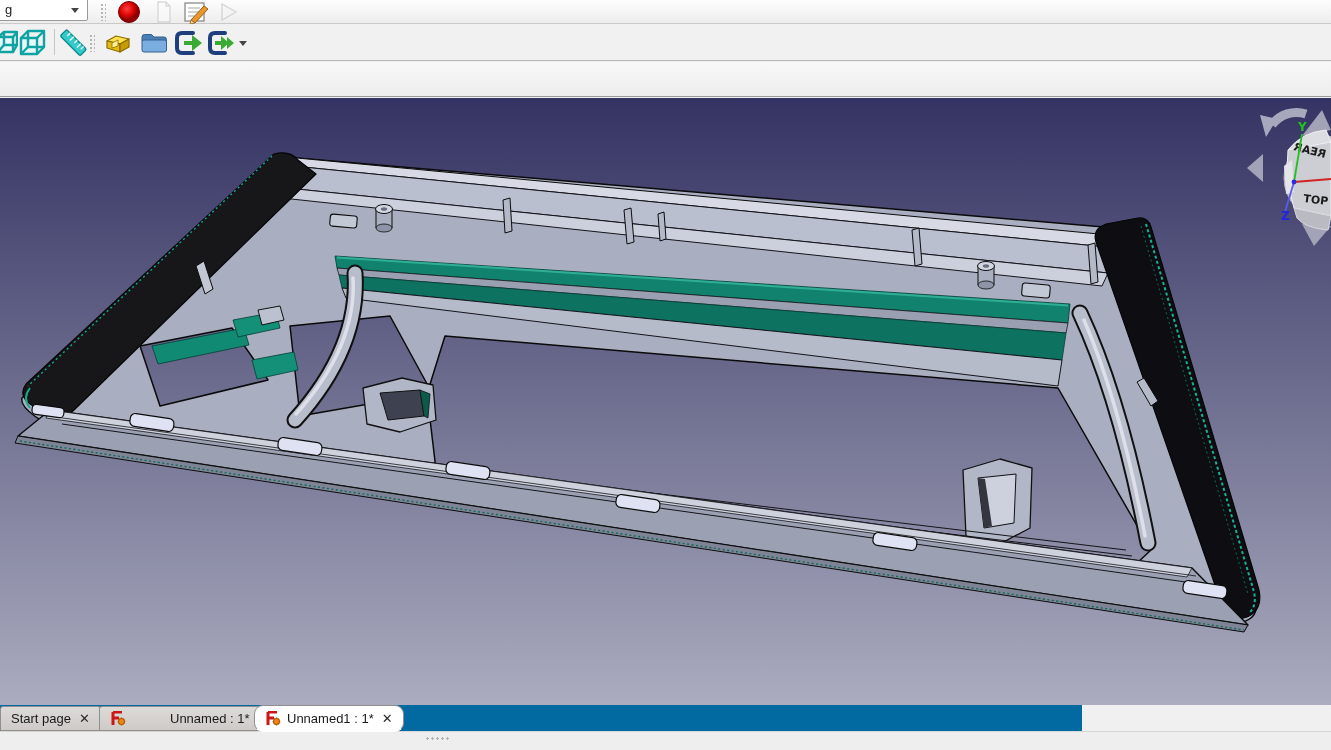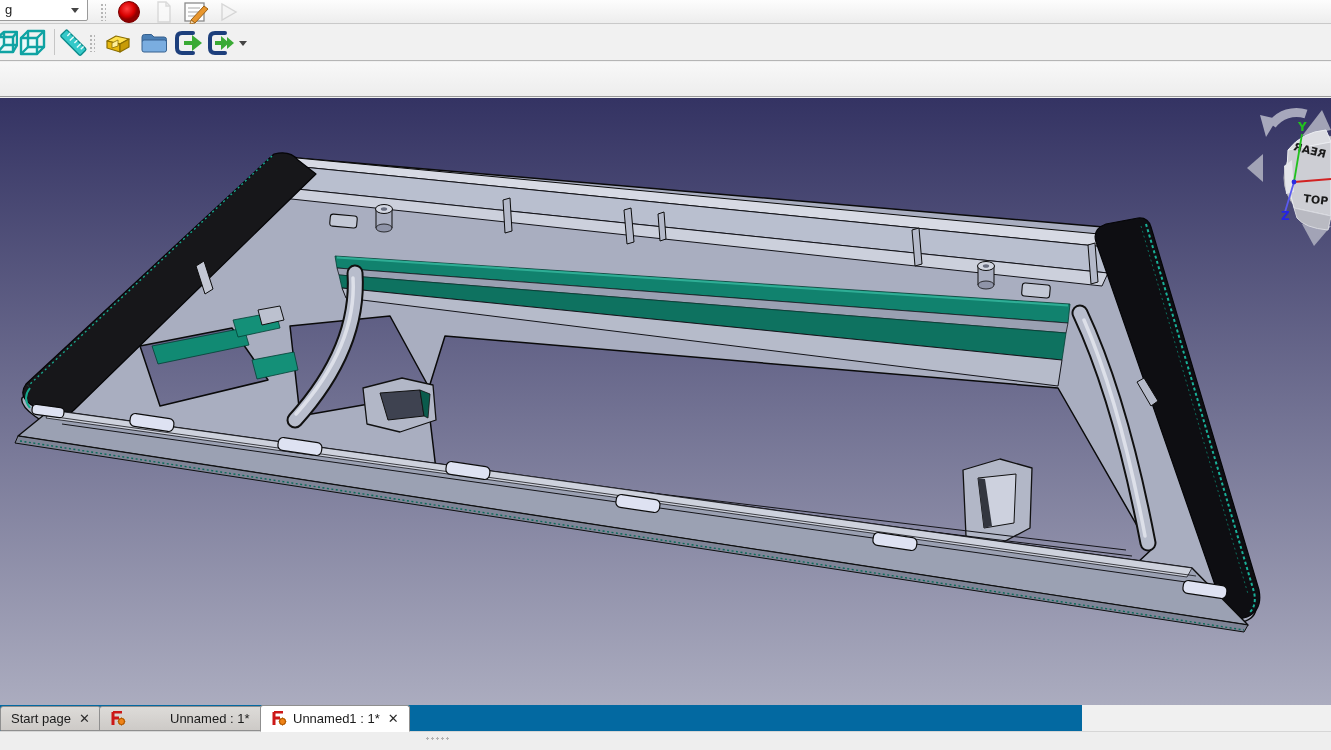--- a/index.html
+++ b/index.html
@@ -299,21 +299,21 @@
     </div>
     <div class="doc-tab" style="left:99px;gap:44px;">
       <svg width="16" height="16" viewBox="0 0 16 16">
         <path d="M3,1 h9 M3,1 v13 M3,7 h6" stroke="#cc1717" stroke-width="3" fill="none"></path>
         <circle cx="11.5" cy="10.5" r="3.2" fill="#f08418" stroke="#b35a00" stroke-width="1"></circle>
         <path d="M11.5,6.6 v1.4 M11.5,13 v1.4 M7.8,10.5 h1.4 M13.8,10.5 h1.4 M9,8 l1,1 M13,12 l1,1 M14,8 l-1,1 M10,12 l-1,1" stroke="#b35a00" stroke-width="1.1"></path>
       </svg>
       <span>Unnamed : 1*</span>
       <span class="tab-close">✕</span>
     </div>
-    <div class="doc-tab active" style="left:260px;">
+    <div class="doc-tab active" style="left:254px;border-radius:9px;">
       <svg width="16" height="16" viewBox="0 0 16 16">
         <path d="M3,1 h9 M3,1 v13 M3,7 h6" stroke="#cc1717" stroke-width="3" fill="none"></path>
         <circle cx="11.5" cy="10.5" r="3.2" fill="#f08418" stroke="#b35a00" stroke-width="1"></circle>
         <path d="M11.5,6.6 v1.4 M11.5,13 v1.4 M7.8,10.5 h1.4 M13.8,10.5 h1.4 M9,8 l1,1 M13,12 l1,1 M14,8 l-1,1 M10,12 l-1,1" stroke="#b35a00" stroke-width="1.1"></path>
       </svg>
       <span>Unnamed1 : 1*</span>
       <span class="tab-close">✕</span>
     </div>
   </div>
 

